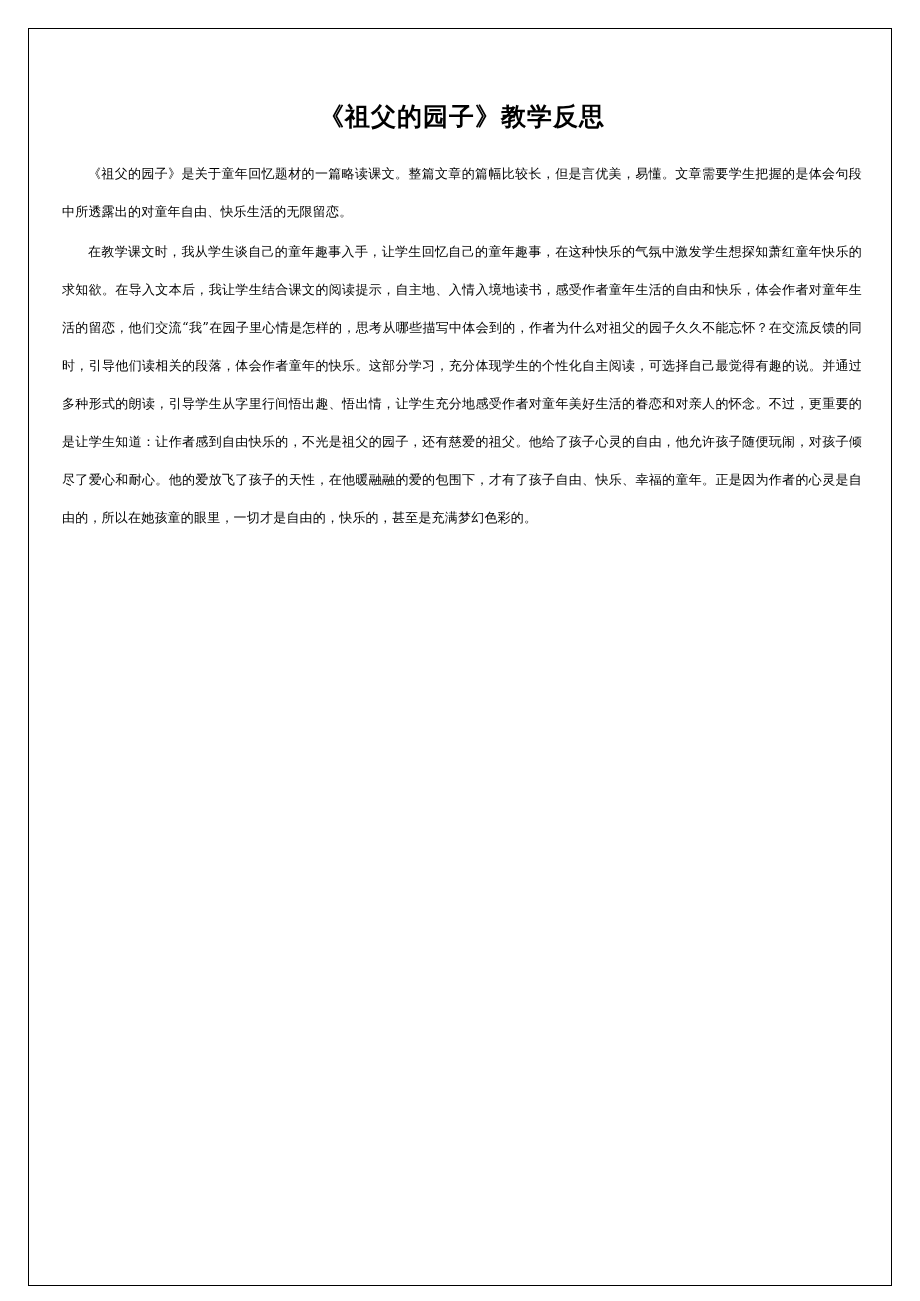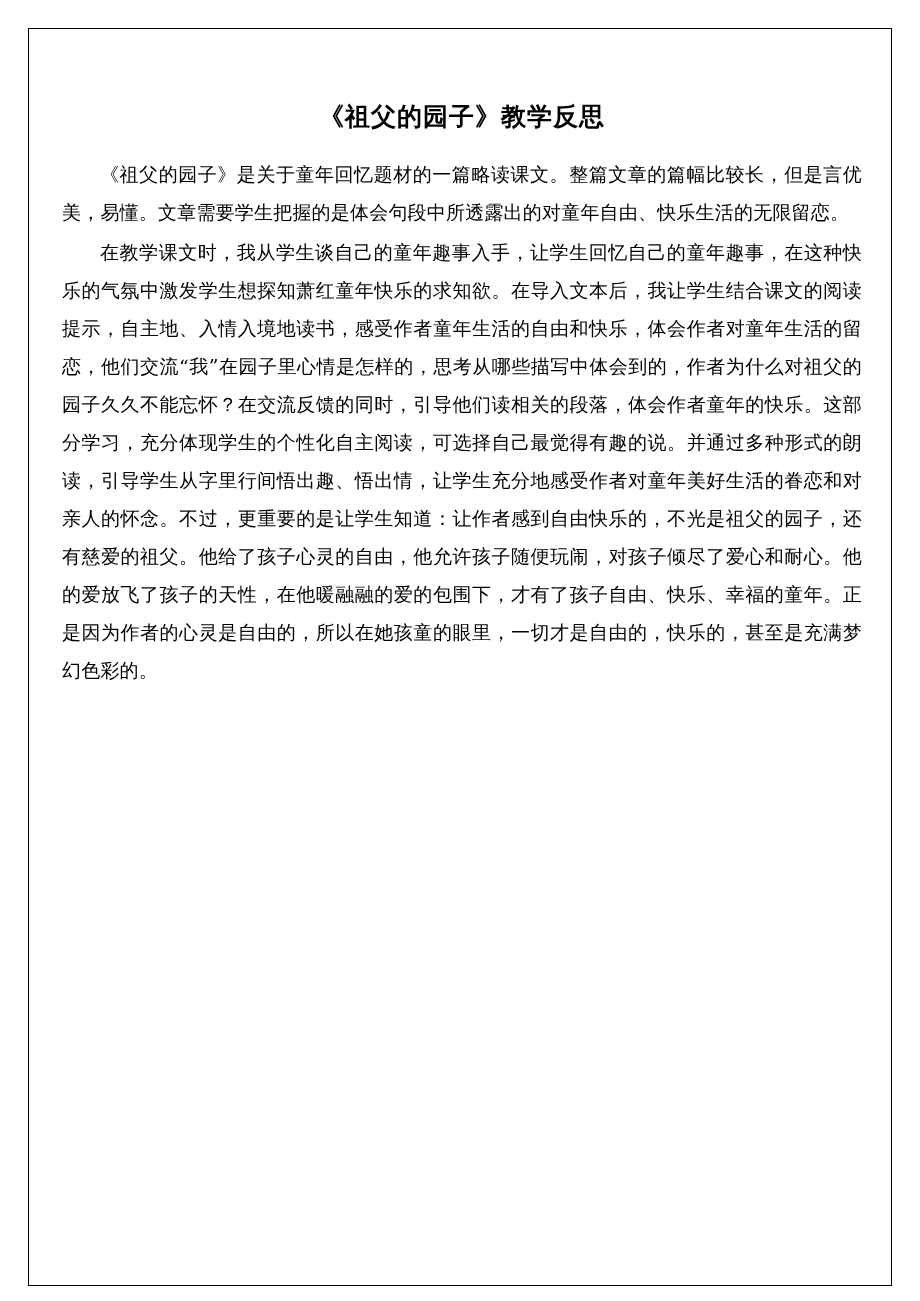--- a/index.html
+++ b/index.html
@@ -42,21 +42,21 @@
   .doc-title {
     text-align: center;
     font-family: "DejaVu Sans", "Liberation Sans", sans-serif;
     font-size: 25px;
     font-weight: bold;
     letter-spacing: 1px;
     margin: 0 0 22px 0;
     color: #000000;
   }
   .para {
-    font-size: 19px;
+    font-size: 13px;
     line-height: 38px;
     text-align: justify;
     text-justify: inter-ideograph;
     text-indent: 2em;
     margin: 0 0 2px 0;
     color: #000000;
     letter-spacing: 0.2px;
   }
 </style>
 </head>

